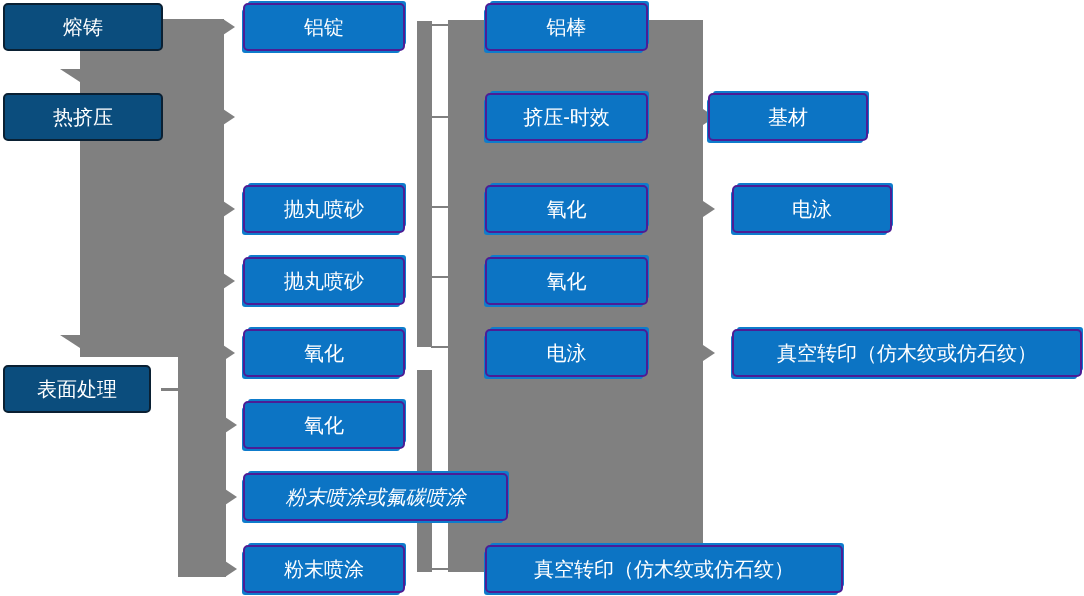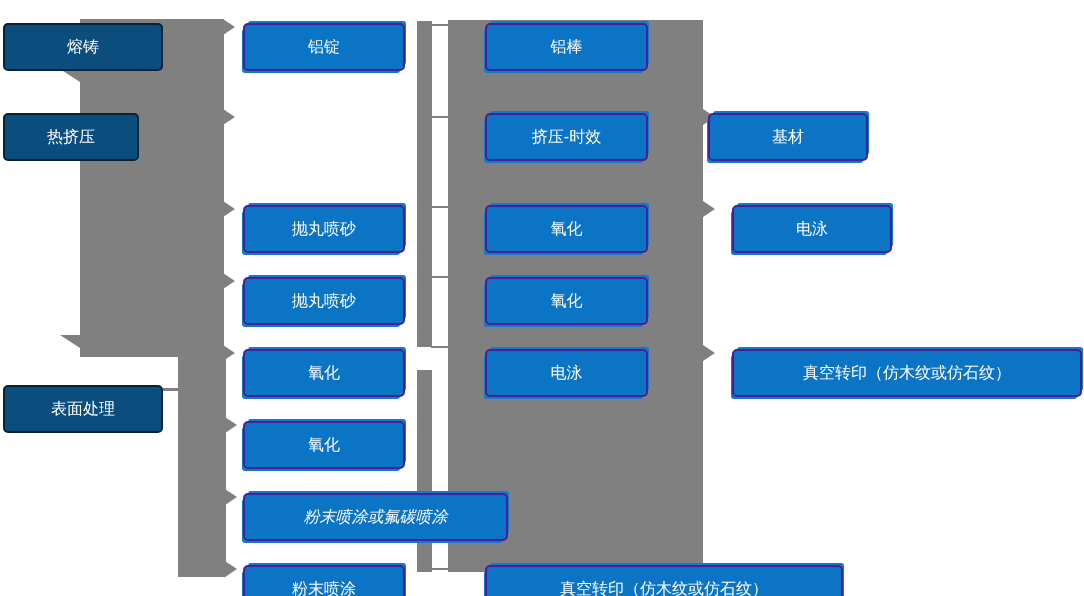--- a/index.html
+++ b/index.html
@@ -3,21 +3,21 @@
 <meta charset="utf-8">
 <style>
   html,body{margin:0;padding:0;background:#ffffff;}
   #canvas{
     position:relative;width:1084px;height:596px;background:#ffffff;overflow:hidden;
     font-family:"Liberation Sans","DejaVu Sans",sans-serif;
   }
   .gray{position:absolute;background:#808080;}
   .node{
     position:absolute;box-sizing:border-box;display:flex;align-items:center;justify-content:center;
-    color:#ffffff;font-size:16px;line-height:1;border-radius:5px;white-space:nowrap;margin-top:20px;
+    color:#ffffff;font-size:20px;line-height:1;border-radius:5px;white-space:nowrap;
   }
   .stage{background:#0b4d7d;border:2px solid #0a2033;}
   .proc{
     background:#0c74c4;border:2px solid #4c1d95;
     box-shadow:3px -4px 0 -2px #0e7ccc,-3px 4px 0 -2px #0e7ccc;
   }
   .arrow-right{
     position:absolute;width:0;height:0;
     border-top:8px solid transparent;border-bottom:8px solid transparent;
     border-left:12px solid #808080;
@@ -60,22 +60,22 @@
   <div class="arrow-right" style="left:223px;top:345px;"></div>
   <div class="arrow-right" style="left:225px;top:417px;"></div>
   <div class="arrow-right" style="left:225px;top:489px;"></div>
   <div class="arrow-right" style="left:225px;top:561px;"></div>
 
   <div class="arrow-right" style="left:703px;top:109px;"></div>
   <div class="arrow-right" style="left:703px;top:201px;"></div>
   <div class="arrow-right" style="left:703px;top:345px;"></div>
 
   <div class="node stage" style="left:3px;top:3px;width:160px;height:48px;">熔铸</div>
-  <div class="node stage" style="left:3px;top:93px;width:136px;height:48px;">热挤压</div>
-  <div class="node stage" style="left:3px;top:365px;width:160px;height:48px;text-align:right;">表面处理</div>
+  <div class="node stage" style="left:3px;top:93px;width:160px;height:48px;">热挤压</div>
+  <div class="node stage" style="left:3px;top:365px;width:148px;height:48px;text-align:right;">表面处理</div>
 
   <div class="node proc" style="left:243px;top:3px;width:162px;height:48px;">铝锭</div>
   <div class="node proc" style="left:243px;top:185px;width:162px;height:48px;">抛丸喷砂</div>
   <div class="node proc" style="left:243px;top:257px;width:162px;height:48px;">抛丸喷砂</div>
   <div class="node proc" style="left:243px;top:329px;width:162px;height:48px;">氧化</div>
   <div class="node proc" style="left:243px;top:401px;width:162px;height:48px;">氧化</div>
   <div class="node proc" style="left:243px;top:473px;width:265px;height:48px;font-style:italic;">粉末喷涂或氟碳喷涂</div>
   <div class="node proc" style="left:243px;top:545px;width:162px;height:48px;font-family:Liberation Serif, serif;">粉末喷涂</div>
 
   <div class="node proc" style="left:485px;top:3px;width:163px;height:48px;">铝棒</div>

